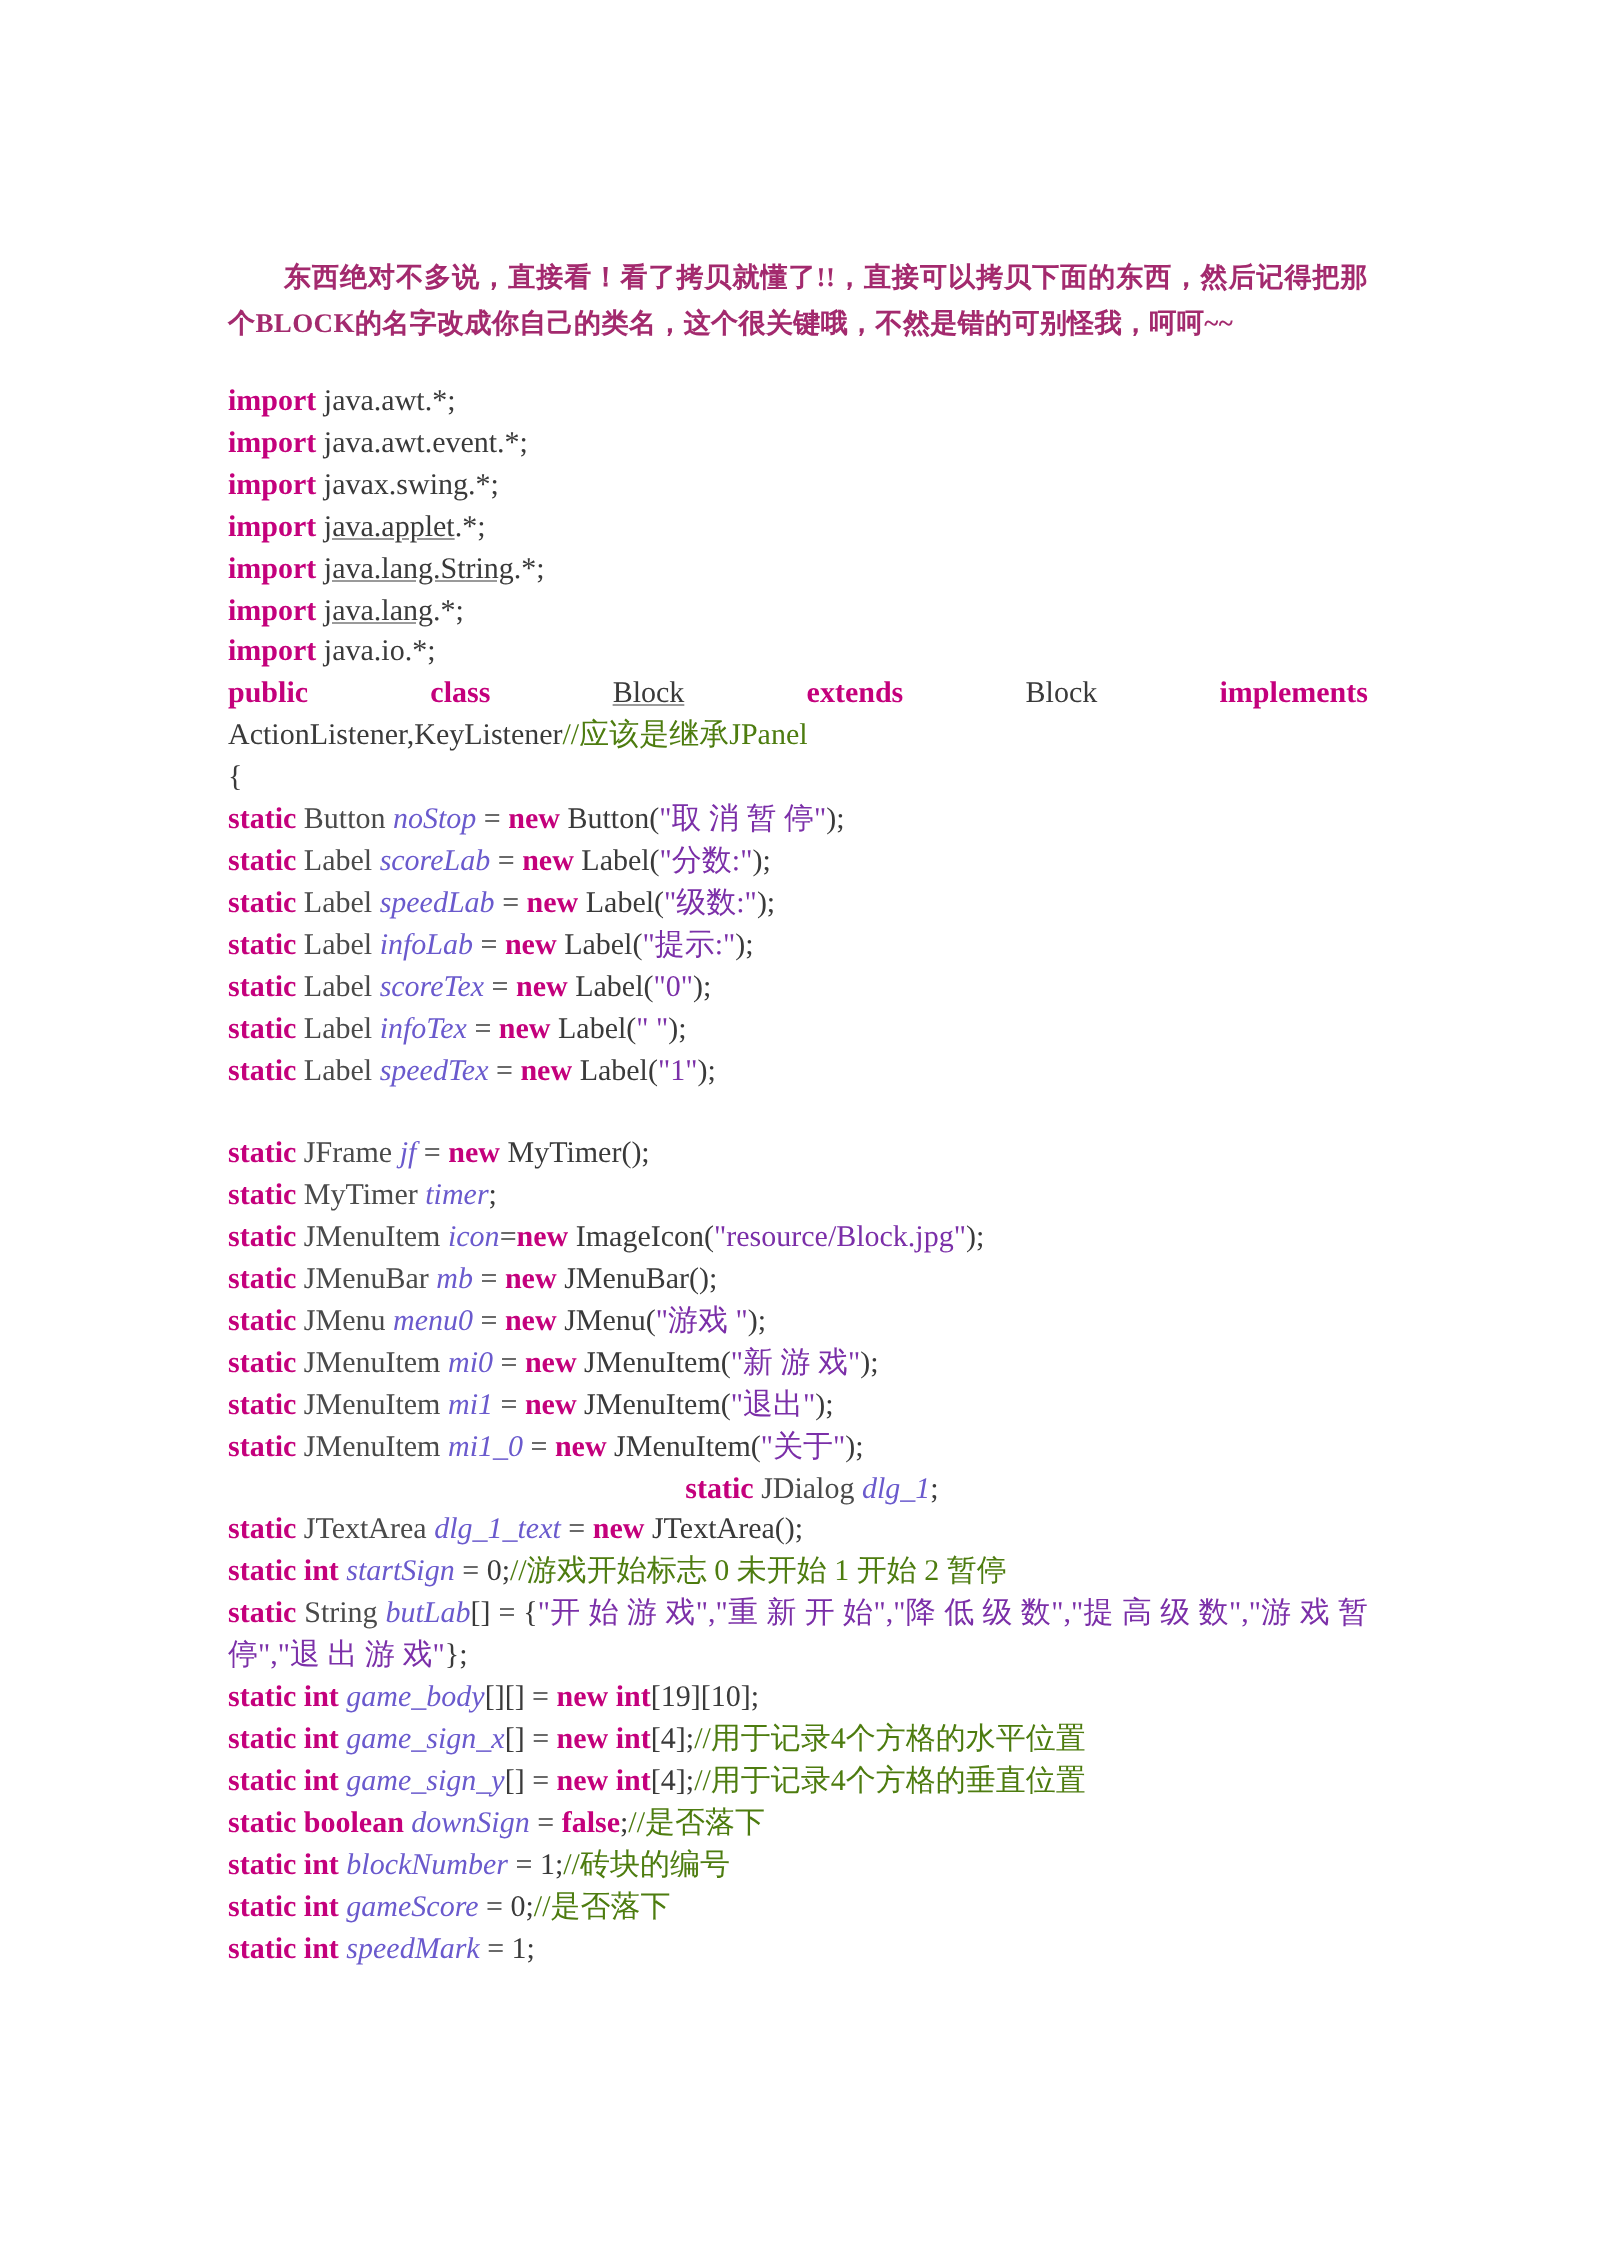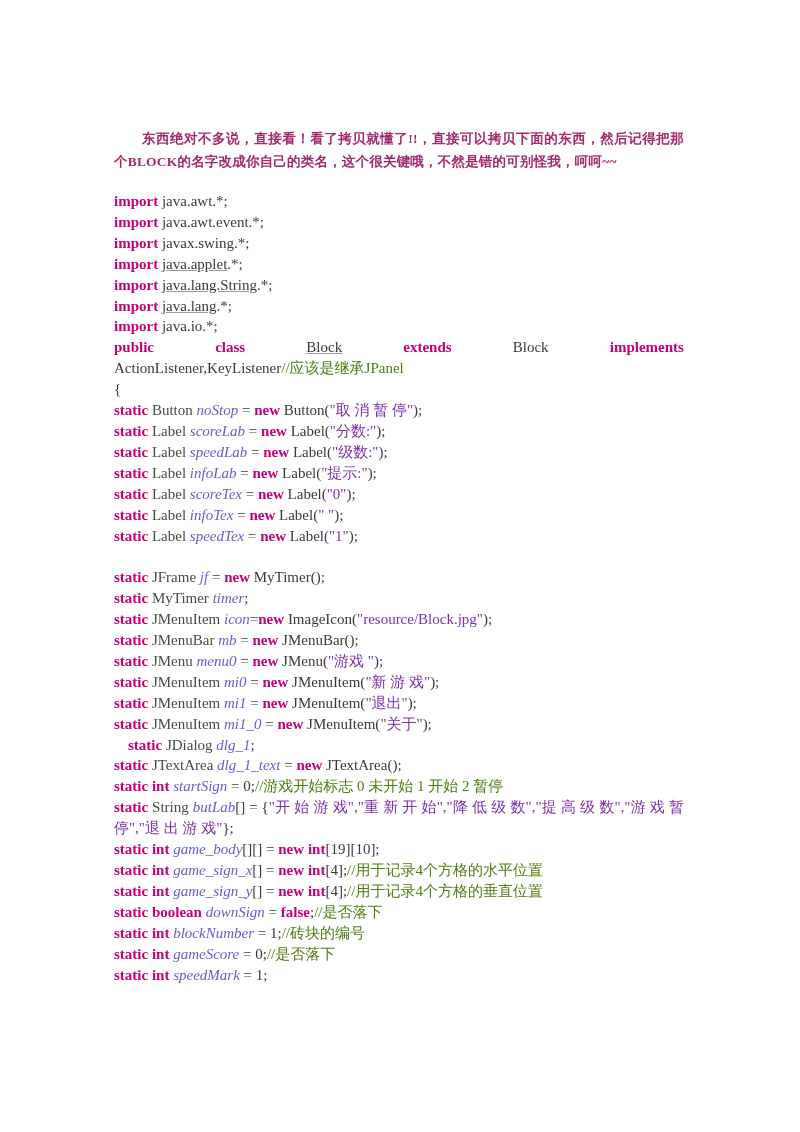--- a/index.html
+++ b/index.html
@@ -62,21 +62,21 @@
   .line.blank {
     height: 20.9px;
   }
   .line.spread {
     display: flex;
     white-space: pre;
     width: 100%;
     justify-content: space-between;
     gap: 18px;
   }
-  .line.indent1 { padding-left: 14px; }
+  .line.indent1 { padding-left: 14px; text-align: center; }
 
   
   .kw {
     color: #c4007c;
     font-weight: bold;
   }
   .type {
     color: #4a4a4a;
   }
   .var {

